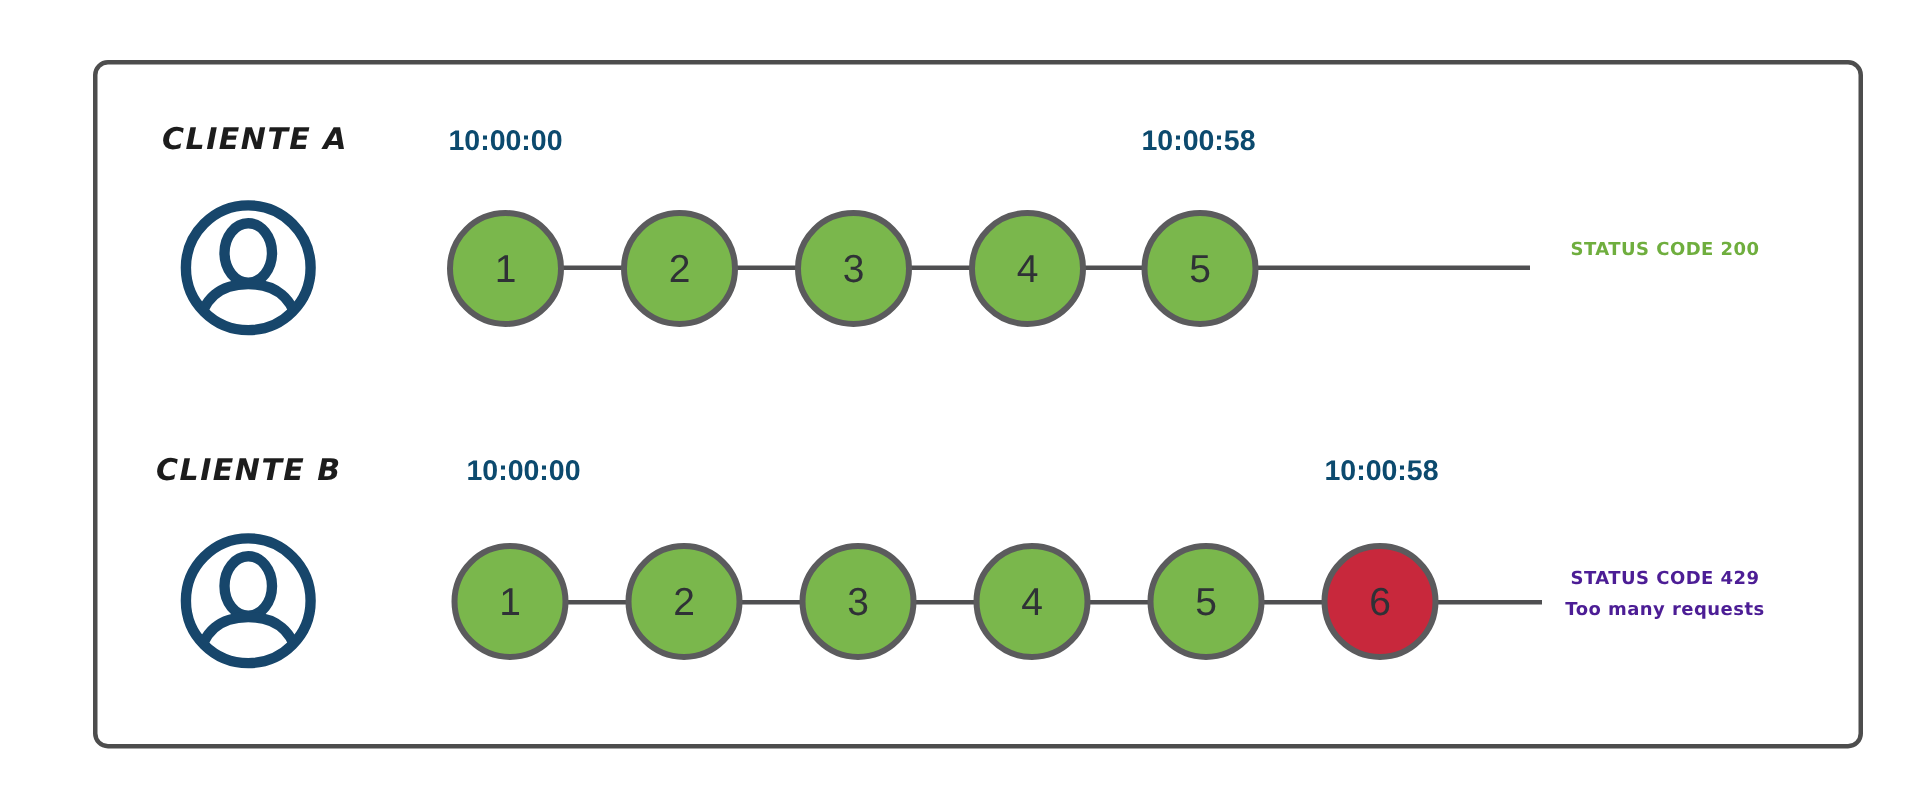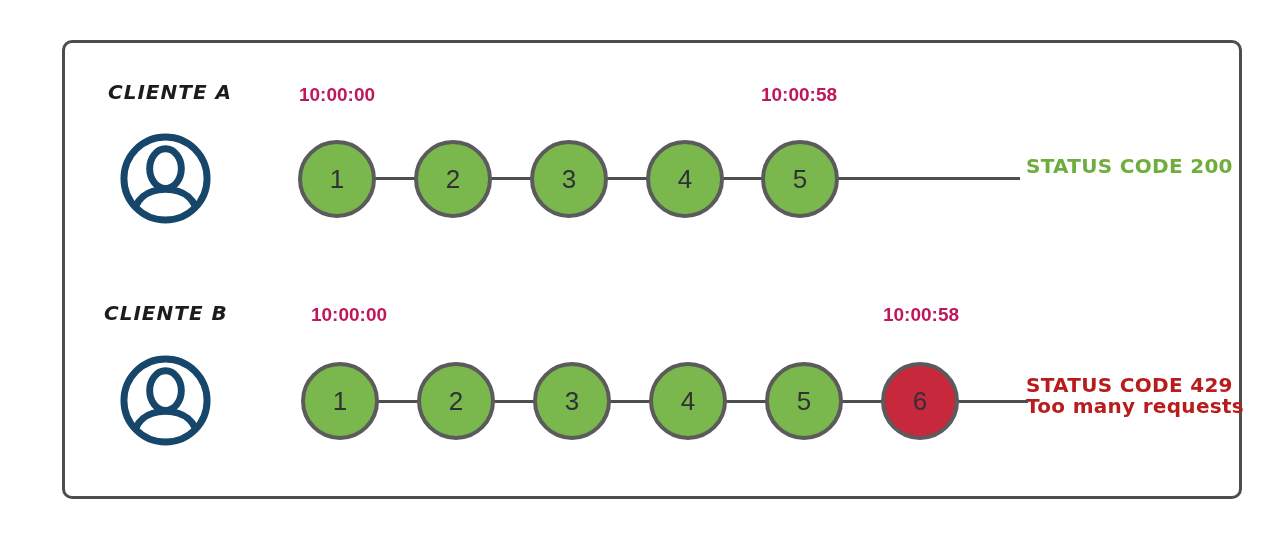--- a/index.html
+++ b/index.html
@@ -29,21 +29,21 @@
     letter-spacing: 1px;
     color: #1c1c1c;
     white-space: nowrap;
   }
   .timestamp {
     position: absolute;
     width: 90px;
     text-align: center;
     font-weight: bold;
     font-size: 19px;
-    color: #be185d;
+    color: #0c4a6e;
     white-space: nowrap;
   }
   .avatar {
     position: absolute;
     width: 95px; height: 95px;
   }
   .timeline-line {
     position: absolute;
     height: 3px;
     background: #4f4f51;
@@ -63,27 +63,27 @@
     justify-content: center;
     z-index: 2;
   }
   .circle.blocked { background: #c8283c; }
   .status {
     position: absolute;
     width: 168px;
     text-align: center;
     font-family: "DejaVu Sans", sans-serif;
     font-weight: bold;
-    font-size: 20px;
+    font-size: 12px;
     line-height: 21px;
     letter-spacing: 0.3px;
     white-space: nowrap;
   }
   .status.ok { color: #6fae3e; }
-  .status.error { color: #b91c1c; text-align: right; }
+  .status.error { color: #4c1d95; }
 </style>
 </head>
 <body>
 
 <div id="canvas">
   <div class="panel"></div>
 
   <div>
     <div class="client-label" style="left:108px; top:80px;">CLIENTE A</div>
 

